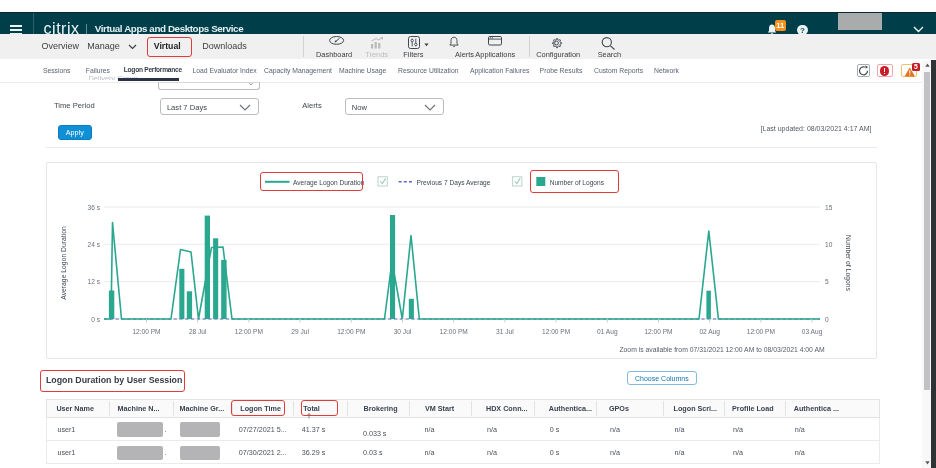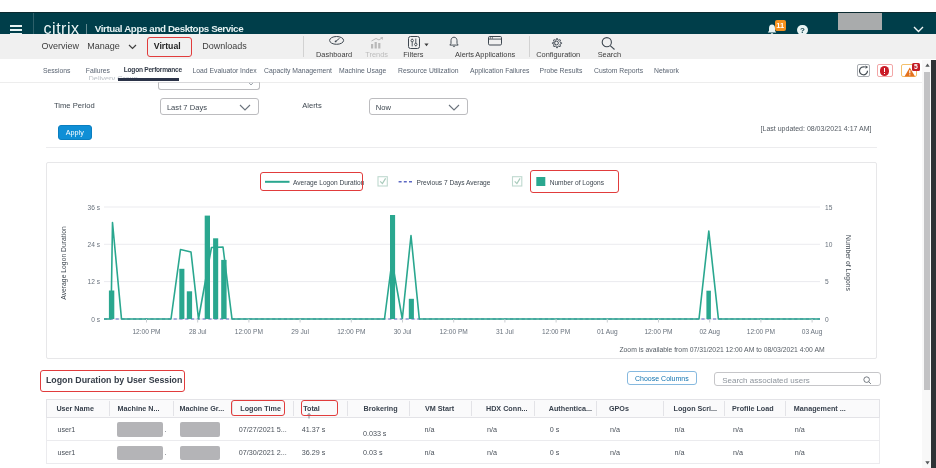--- a/index.html
+++ b/index.html
@@ -159,21 +159,21 @@
     </svg>
 
   <div class="abs" style="left:54px;top:100.8px;font-size:7.6px;color:#3e4750;">Time Period</div>
   <div class="abs" style="left:159.9px;top:98.4px;width:99.6px;height:16.2px;border:1px solid #bcbcbf;border-radius:3px;box-sizing:border-box;background:#fff;">
     <div style="position:absolute;left:6px;top:4px;font-size:7.6px;color:#3e4750;">Last 7 Days</div>
     <svg style="position:absolute;right:7px;top:5px;" width="12" height="7" viewBox="0 0 12 7">
         <path d="M1 1 L6 6 L11 1" fill="none" stroke="#6b737c" stroke-width="1.1"></path>
       </svg>
   </div>
   <div class="abs" style="left:302.3px;top:100.8px;font-size:7.6px;color:#3e4750;">Alerts</div>
-  <div class="abs" style="left:344.7px;top:98.4px;width:99.6px;height:16.2px;border:1px solid #bcbcbf;border-radius:3px;box-sizing:border-box;background:#fff;margin-left:24px;">
+  <div class="abs" style="left:344.7px;top:98.4px;width:99.6px;height:16.2px;border:1px solid #bcbcbf;border-radius:3px;box-sizing:border-box;background:#fff;">
     <div style="position:absolute;left:6px;top:4px;font-size:7.6px;color:#3e4750;">Now</div>
     <svg style="position:absolute;right:7px;top:5px;" width="12" height="7" viewBox="0 0 12 7">
         <path d="M1 1 L6 6 L11 1" fill="none" stroke="#6b737c" stroke-width="1.1"></path>
       </svg>
   </div>
 
   <div class="abs" style="left:57.9px;top:125.1px;width:33.8px;height:15.2px;background:#0f8fd6;border:1px solid #0a7ec0;border-radius:3px;box-sizing:border-box;color:#fff;font-size:7.2px;text-align:center;line-height:13.8px;">Apply</div>
   <div class="abs" style="left:0;top:124.8px;width:871.5px;text-align:right;font-size:7px;color:#545b63;">[Last updated: 08/03/2021 4:17 AM]</div>
 
   <div class="abs" style="left:46px;top:147.3px;width:830.5px;height:1px;background:#ececee;"></div>
@@ -261,43 +261,36 @@
 
     <text x="778.6" y="190" font-size="6.8" fill="#555c64" font-family="Liberation Sans,sans-serif" text-anchor="end">Zoom is available from 07/31/2021 12:00 AM to 08/03/2021 4:00 AM</text>
   </svg>
 
   <div class="redbox" style="left:259.5px;top:171.6px;width:103.2px;height:19.7px;"></div>
   <div class="redbox" style="left:529.6px;top:170.2px;width:89.7px;height:22.5px;"></div>
 
   <div class="abs" style="left:46px;top:375.3px;font-size:8.8px;font-weight:700;color:#353d48;">Logon Duration by User Session</div>
   <div class="redbox" style="left:39.7px;top:369.7px;width:145.2px;height:22.2px;"></div>
   <div class="abs" style="left:626.9px;top:371px;width:70px;height:14.3px;border:1px solid #86b9df;border-radius:3px;box-sizing:border-box;color:#1173b0;font-size:7px;text-align:center;line-height:13px;background:#fff;">Choose Columns</div>
-  <div class="abs" style="left:714.2px;top:372px;width:166.5px;height:14.4px;border:1px solid #c6c6c9;border-radius:3px;box-sizing:border-box;background:#fff;">
-    <div style="position:absolute;left:7px;top:2.8px;font-size:8px;color:#8d949c;">Search associated users</div>
-    <svg style="position:absolute;right:8.5px;top:3px;" width="8.5" height="8.5" viewBox="0 0 14 14">
-      <circle cx="6" cy="6" r="4.6" fill="none" stroke="#5f666d" stroke-width="1.4"></circle>
-      <line x1="9.4" y1="9.4" x2="13" y2="13" stroke="#5f666d" stroke-width="1.4"></line>
-    </svg>
-  </div>
 
   <div class="abs" style="left:46.4px;top:398.9px;width:833.6px;height:18.7px;background:#fafafb;border:1px solid #e3e3e7;box-sizing:border-box;"></div>
   <div class="abs" id="thead" style="left:46.4px;top:398.9px;width:833.6px;height:29px;font-size:7.2px;color:#39424e;font-weight:700;">
     <div class="abs" style="left:10px;top:5.6px;">User Name</div>
     <div class="abs" style="left:71.2px;top:5.6px;">Machine N...</div>
     <div class="abs" style="left:133px;top:5.6px;">Machine Gr...</div>
     <div class="abs" style="left:193.9px;top:5.6px;">Logon Time</div>
     <div class="abs" style="left:256.8px;top:5.6px;">Total</div>
     <div class="abs" style="left:317.2px;top:5.6px;">Brokering</div>
     <div class="abs" style="left:378.6px;top:5.6px;">VM Start</div>
     <div class="abs" style="left:439.6px;top:5.6px;">HDX Conn...</div>
     <div class="abs" style="left:502.4px;top:5.6px;">Authentica...</div>
     <div class="abs" style="left:562.6px;top:5.6px;">GPOs</div>
     <div class="abs" style="left:627.2px;top:5.6px;">Logon Scri...</div>
     <div class="abs" style="left:685.7px;top:5.6px;">Profile Load</div>
-    <div class="abs" style="left:747.4px;top:5.6px;">Management ...</div>
+    <div class="abs" style="left:747.4px;top:5.6px;">Authentica ...</div>
     <div class="abs" style="left:62.5px;top:2px;width:1px;height:14.7px;background:#e3e3e7;"></div>
     <div class="abs" style="left:126.6px;top:2px;width:1px;height:14.7px;background:#e3e3e7;"></div>
     <div class="abs" style="left:185.9px;top:2px;width:1px;height:14.7px;background:#e3e3e7;"></div>
     <div class="abs" style="left:246.8px;top:2px;width:1px;height:14.7px;background:#e3e3e7;"></div>
     <div class="abs" style="left:300.8px;top:2px;width:1px;height:14.7px;background:#e3e3e7;"></div>
     <div class="abs" style="left:362.6px;top:2px;width:1px;height:14.7px;background:#e3e3e7;"></div>
     <div class="abs" style="left:424.3px;top:2px;width:1px;height:14.7px;background:#e3e3e7;"></div>
     <div class="abs" style="left:487.9px;top:2px;width:1px;height:14.7px;background:#e3e3e7;"></div>
     <div class="abs" style="left:549.7px;top:2px;width:1px;height:14.7px;background:#e3e3e7;"></div>
     <div class="abs" style="left:616.4px;top:2px;width:1px;height:14.7px;background:#e3e3e7;"></div>

